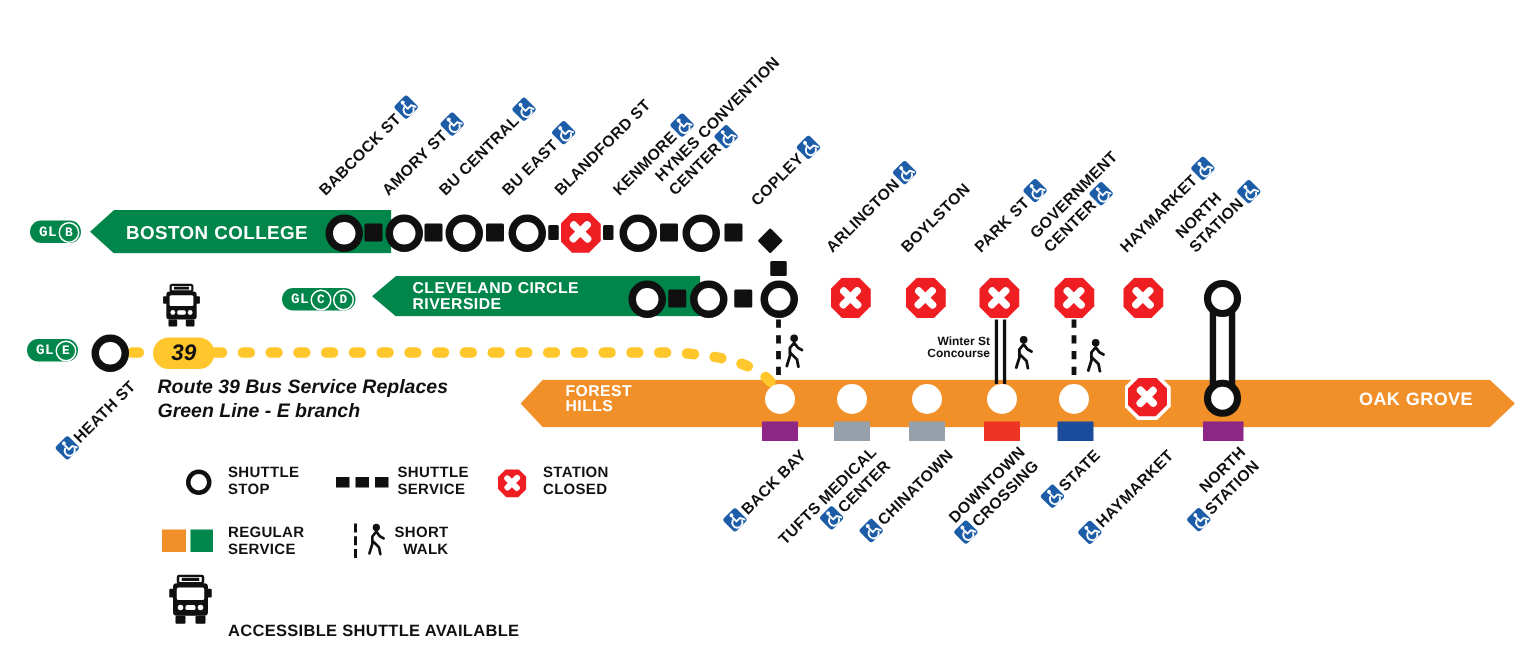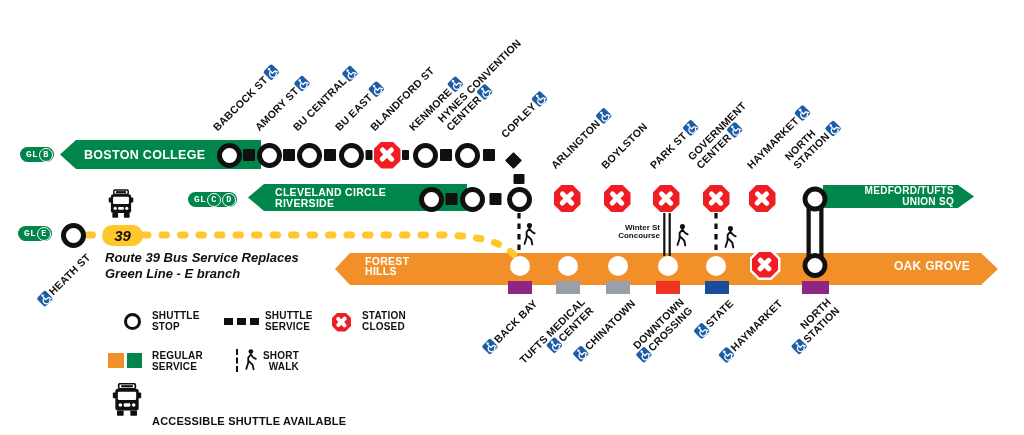--- a/index.html
+++ b/index.html
@@ -80,26 +80,22 @@
 
   <div class="garrow tip-left pre" style="left:248px;top:184px;width:192px;height:27px;padding-left:27px;font-size:10.5px;line-height:11px;z-index:1;">
     <span>CLEVELAND CIRCLE
 RIVERSIDE</span>
   </div>
 
   <div class="garrow tip-left" style="left:60px;top:140px;width:177px;height:29px;padding-left:24px;font-size:12.5px;z-index:1;">
     <span>BOSTON COLLEGE</span>
   </div>
 
-  <div class="garrow tip-right pre" style="left:823px;top:185px;width:131px;height:23px;padding-right:20px;font-size:10px;line-height:10.5px;text-align:right;z-index:1;">
-    <span>MEDFORD/TUFTS
-UNION SQ</span>
-  </div>
-
-  <div class="oband" style="left:335px;top:253px;width:663px;height:32px;z-index:1;">
+
+  <div class="oband" style="left:347px;top:253px;width:663px;height:32px;z-index:1;">
     <div class="txt pre" style="left:30px;top:2.5px;font-size:10.5px;line-height:10.5px;">FOREST
 HILLS</div>
     <div class="txt" style="right:28px;top:5.5px;font-size:12px;">OAK GROVE</div>
   </div>
 
   <svg class="lines" width="1024" height="435" style="z-index:2;">
 
     <g>
       <rect class="bdash" x="243" y="149" width="12" height="12" rx="1"></rect>
       <rect class="bdash" x="283" y="149" width="12" height="12" rx="1"></rect>

